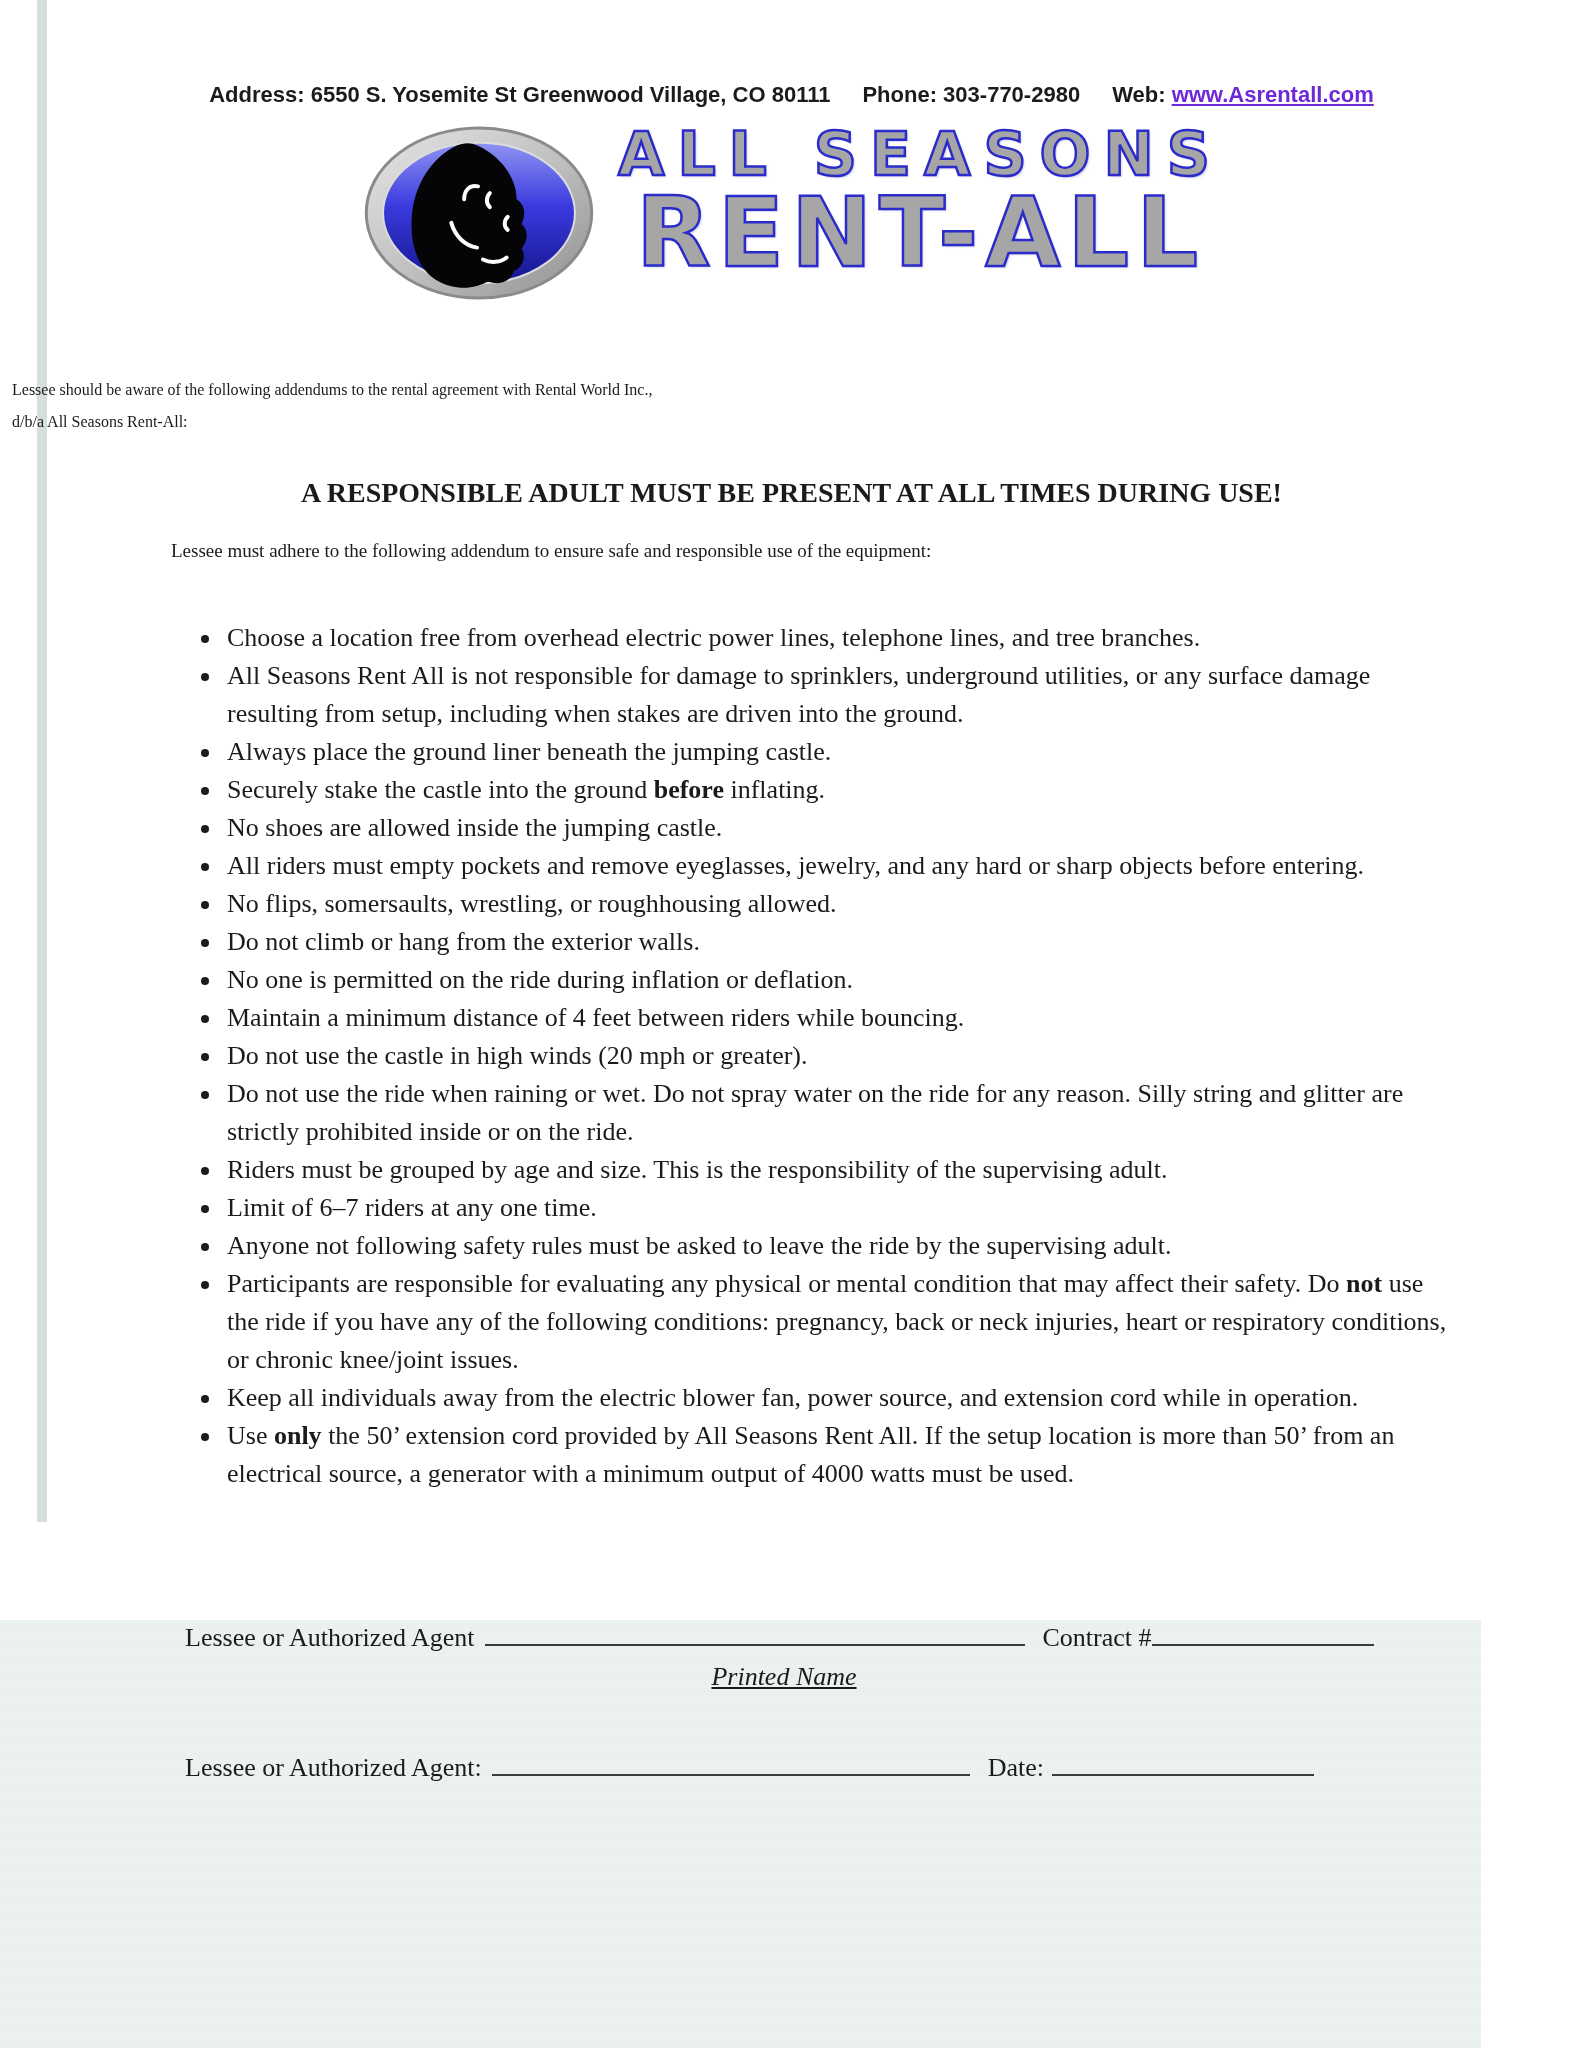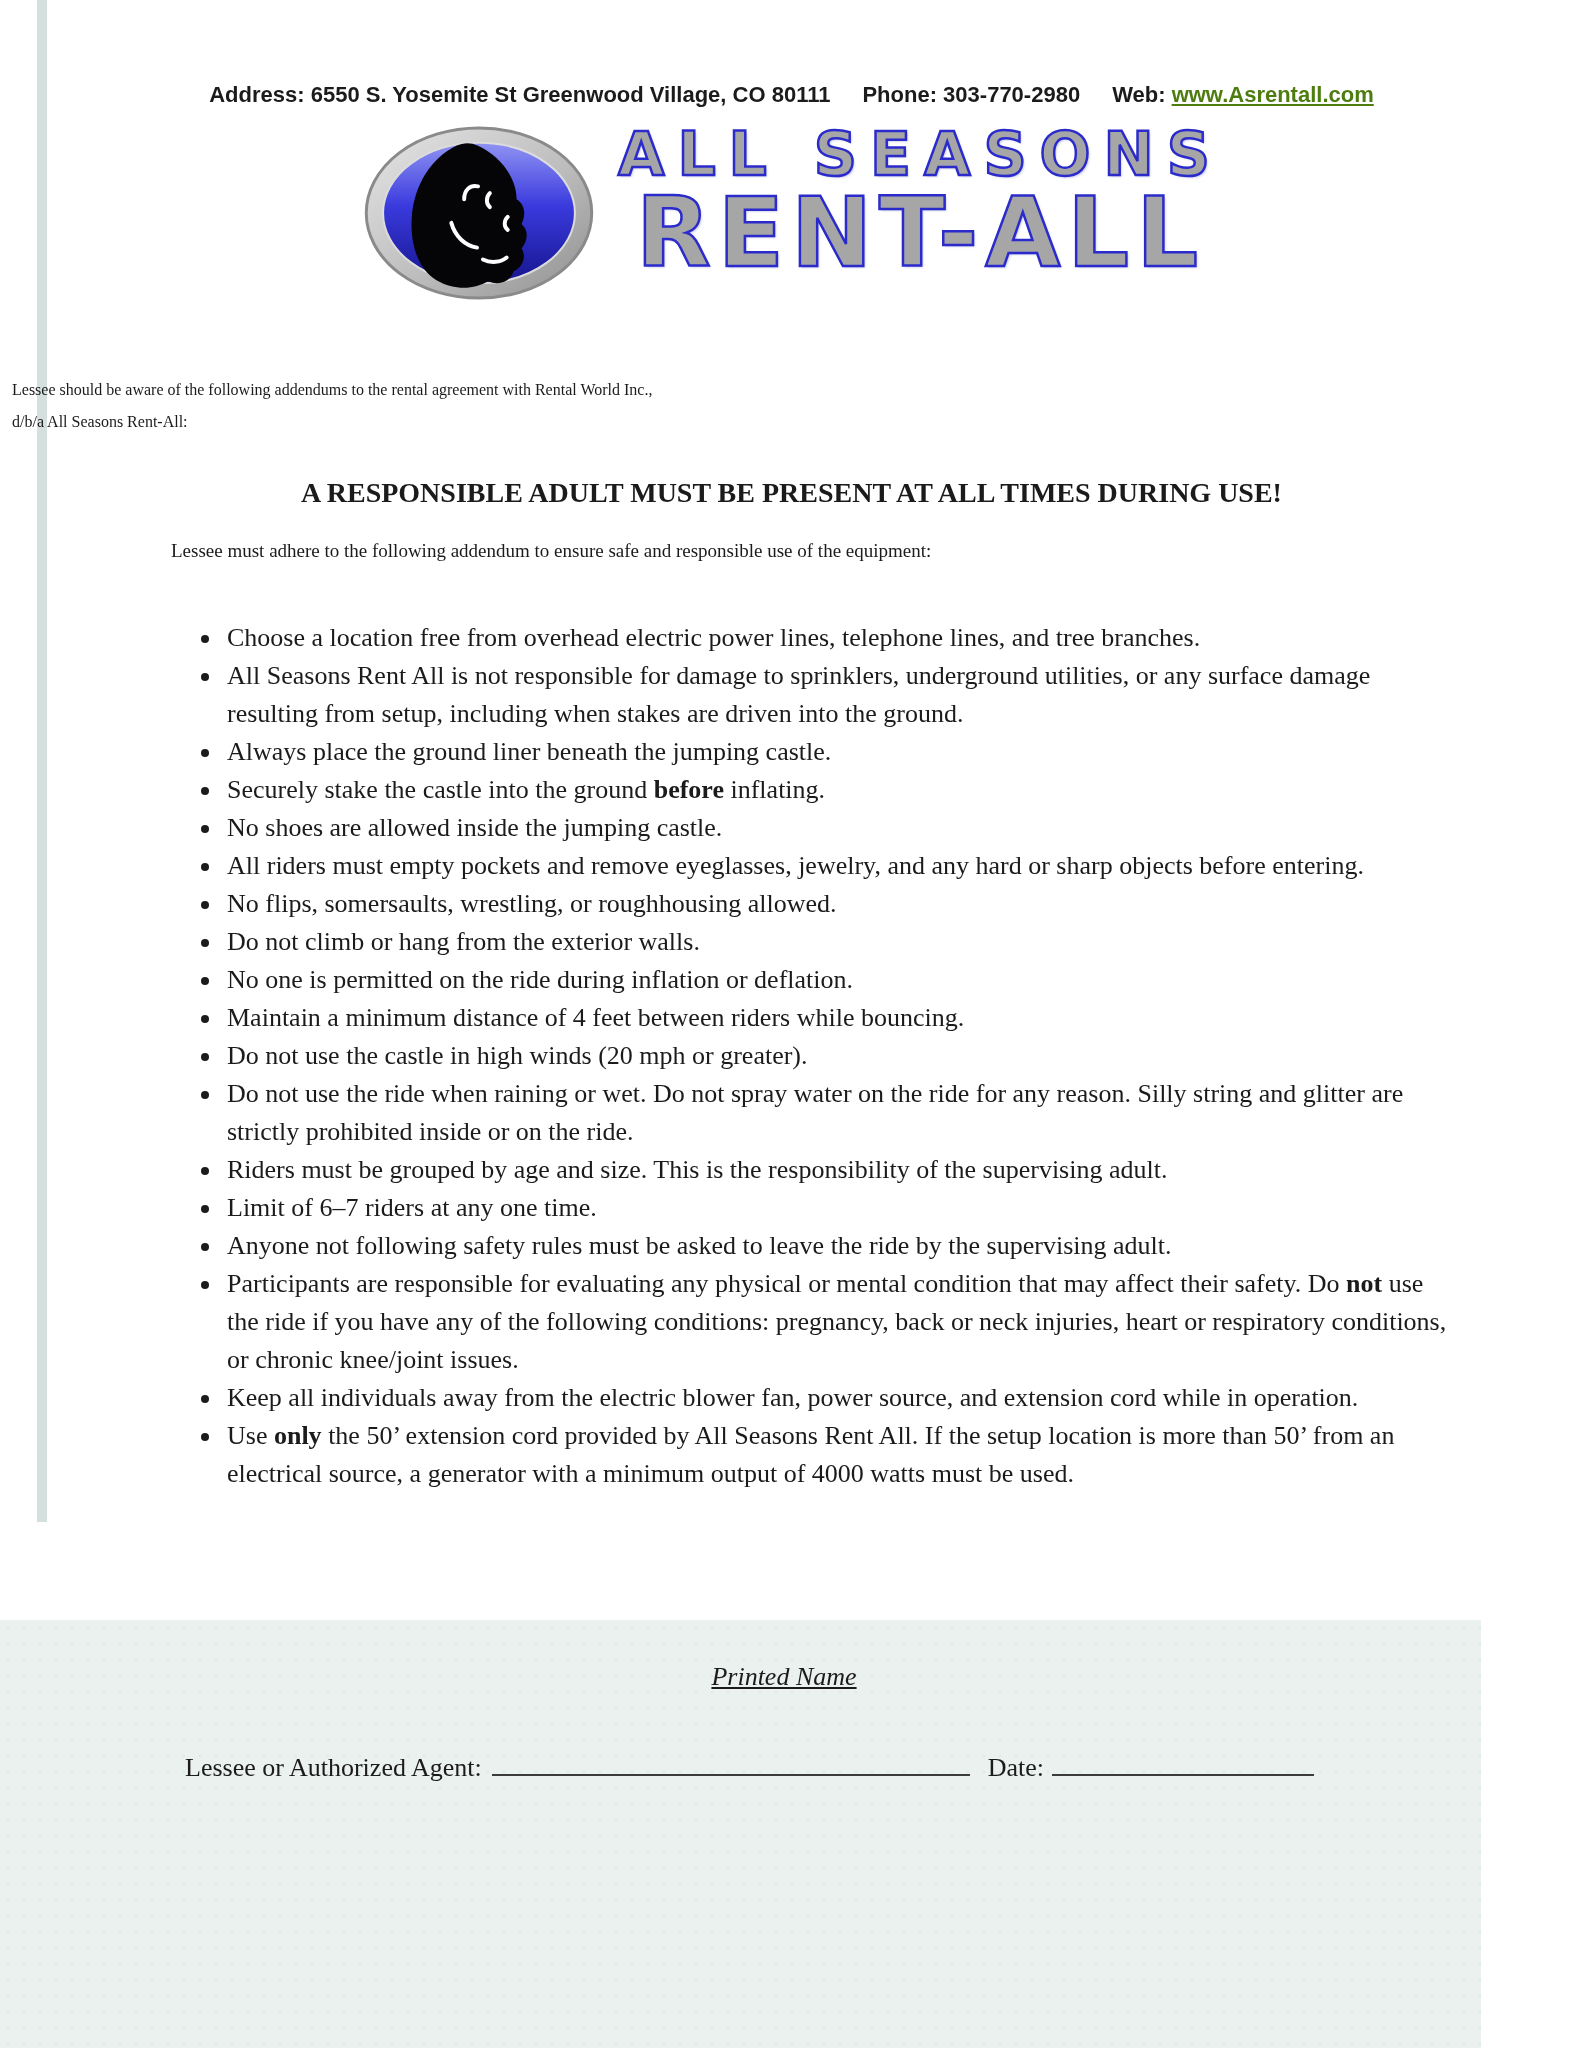--- a/index.html
+++ b/index.html
@@ -13,21 +13,21 @@
     position:absolute;left:0;top:1620px;width:1481px;height:428px;background:#ebf1ef;
     background-image:radial-gradient(circle,#dde9e5 1.2px,transparent 1.3px);
     background-size:16px 16px;
   }
   
   .header-line{
     position:absolute;top:82px;left:0;width:100%;text-align:center;
     font-family:"Liberation Sans", sans-serif;font-size:22px;font-weight:bold;white-space:nowrap;
   }
   .header-line .seg{margin:0 16px;}
-  .web-link{color:#4d7c0f;text-decoration:underline;cursor:pointer;}
+  .web-link{color:#6d28d9;text-decoration:underline;cursor:pointer;}
   
   .logo{position:absolute;top:124px;left:0;width:100%;display:flex;justify-content:center;gap:20px;}
   .logo-badge{width:238px;height:178px;flex:0 0 auto;}
   .logo-text{
     display:flex;flex-direction:column;align-items:center;
     font-family:"DejaVu Sans", sans-serif;font-weight:bold;color:#a6a6a6;
     -webkit-text-stroke:2.5px #2b2bcb;text-shadow:2px 2px 2px rgba(120,120,200,.35);
     line-height:1;user-select:none;
   }
   .logo-line1{font-size:60px;letter-spacing:13px;}
@@ -117,19 +117,22 @@
       <li>Do not use the castle in high winds (20 mph or greater).</li>
       <li>Do not use the ride when raining or wet. Do not spray water on the ride for any reason. Silly string and glitter are strictly prohibited inside or on the ride.</li>
       <li>Riders must be grouped by age and size. This is the responsibility of the supervising adult.</li>
       <li>Limit of 6–7 riders at any one time.</li>
       <li>Anyone not following safety rules must be asked to leave the ride by the supervising adult.</li>
       <li>Participants are responsible for evaluating any physical or mental condition that may affect their safety. Do <b>not</b> use the ride if you have any of the following conditions: pregnancy, back or neck injuries, heart or respiratory conditions, or chronic knee/joint issues.</li>
       <li>Keep all individuals away from the electric blower fan, power source, and extension cord while in operation.</li>
       <li>Use <b>only</b> the 50’ extension cord provided by All Seasons Rent All. If the setup location is more than 50’ from an electrical source, a generator with a minimum output of 4000 watts must be used.</li>
     </ul>
 
+  <div class="sig-row sig-row1">
+    <span>Lessee or Authorized Agent</span><span class="blank w1"></span><span class="sig-mid">Contract #</span><span class="blank w2"></span>
+  </div>
   <div class="caption caption1">Printed Name</div>
 
   <div class="sig-row sig-row2">
     <span>Lessee or Authorized Agent:</span><span class="blank w3"></span><span class="sig-mid">Date:</span><span class="blank w4"></span>
   </div>
 
 </div>
 
 </body></html>

